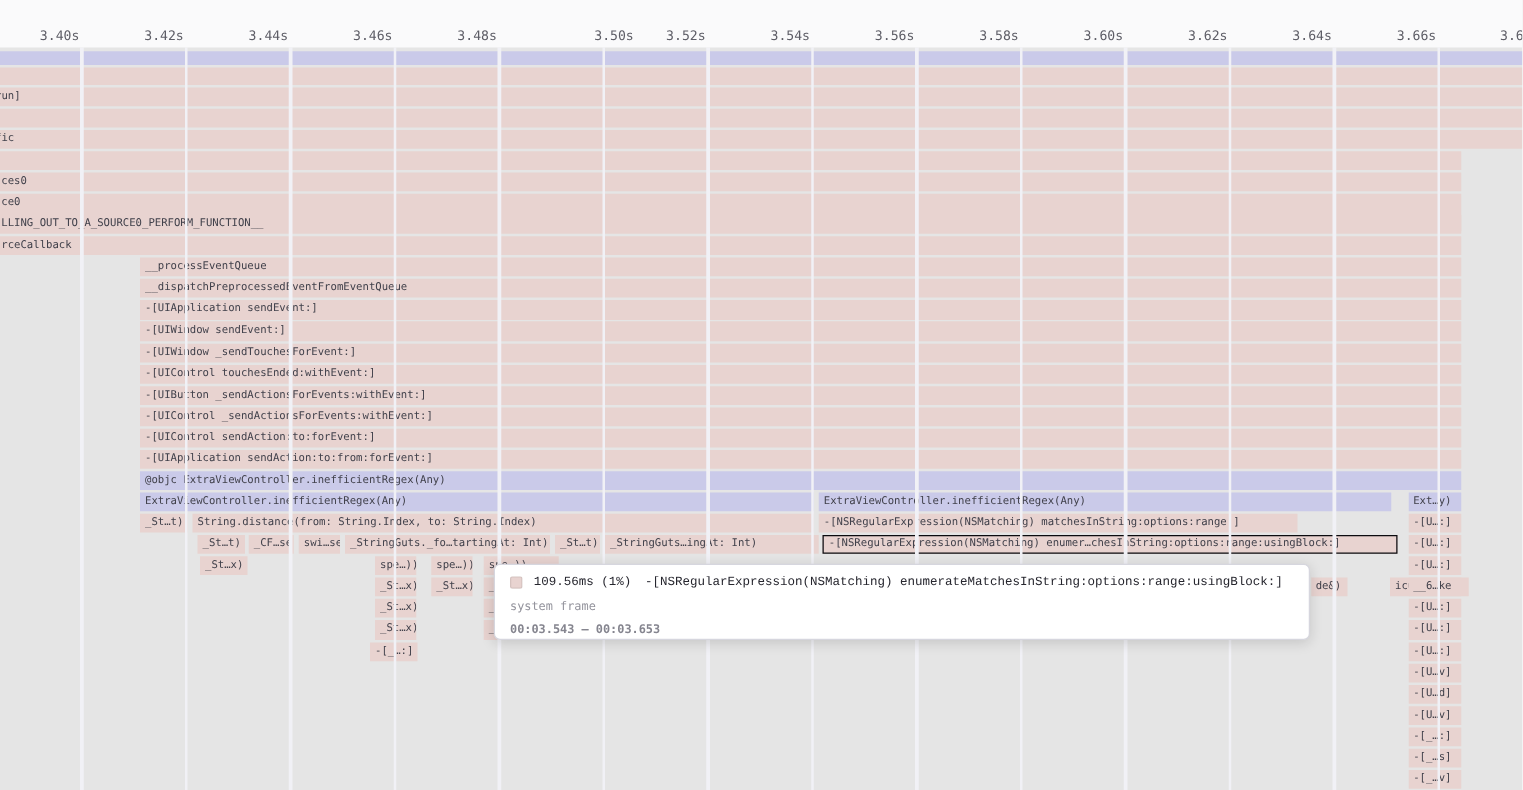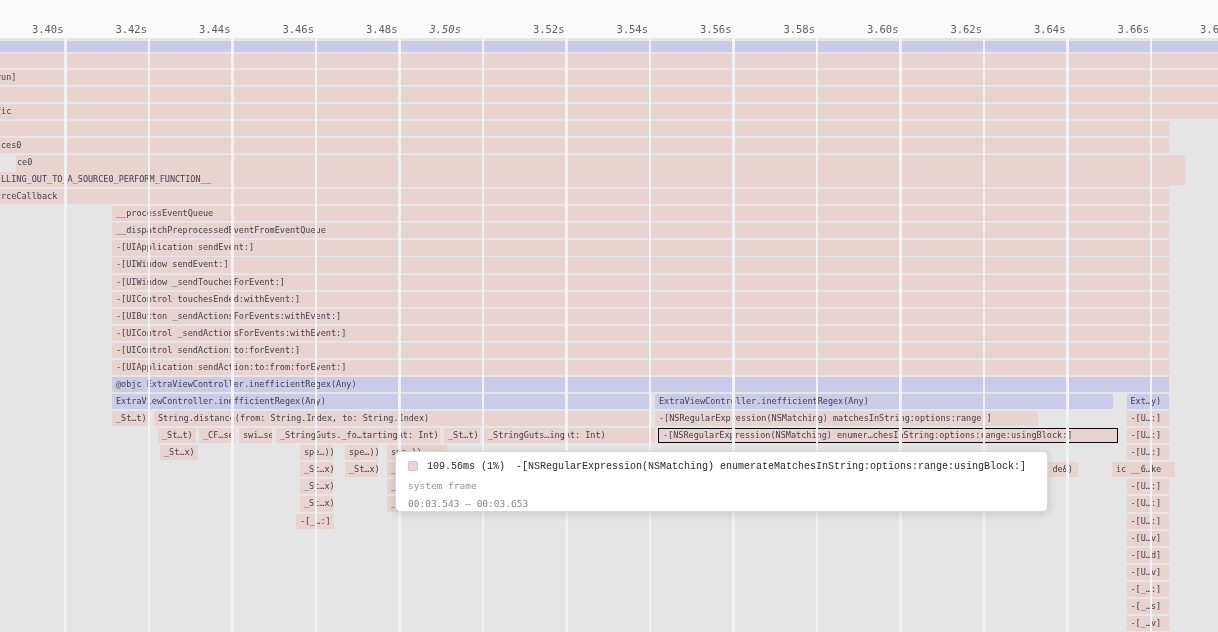--- a/index.html
+++ b/index.html
@@ -40,52 +40,52 @@
     font-size:10px;color:#26262e;white-space:nowrap;overflow:hidden;
     display:flex;align-items:center;font-family:Liberation Mono, monospace;
   }
   #tooltip .swatch{
     display:inline-block;width:10px;height:10px;border-radius:2px;
     margin-right:9px;flex:none;border:1px solid rgba(0,0,0,0.08);box-sizing:border-box;
   }
   #tooltip .tt-duration{margin-right:6px;}
   #tooltip .tt-percent{margin-right:11px;}
   #tooltip .tt-cat{font-size:9.5px;color:#93939c;margin-top:8px;}
-  #tooltip .tt-range{font-size:9.5px;color:#85858f;margin-top:7px;}
+  #tooltip .tt-range{font-size:9.5px;color:#85858f;margin-top:7px;font-weight:bold;}
 </style>
 </head>
 <body>
 
 <div id="stage">
   <div id="ruler">
       <span class="ruler-label" style="right: 1154.5px;">3.40s</span>
       <span class="ruler-label" style="right: 1071px;">3.42s</span>
       <span class="ruler-label" style="right: 987.5px;">3.44s</span>
       <span class="ruler-label" style="right: 904px;">3.46s</span>
       <span class="ruler-label" style="right: 820.5px;">3.48s</span>
-      <span class="ruler-label" style="right: 757px; font-style: italic;">3.50s</span>
+      <span class="ruler-label" style="right: 711px;">3.50s</span>
       <span class="ruler-label" style="right: 653.5px;">3.52s</span>
       <span class="ruler-label" style="right: 570px;">3.54s</span>
       <span class="ruler-label" style="right: 486.5px;">3.56s</span>
       <span class="ruler-label" style="right: 403px;">3.58s</span>
       <span class="ruler-label" style="right: 319.5px;">3.60s</span>
       <span class="ruler-label" style="right: 236px;">3.62s</span>
       <span class="ruler-label" style="right: 152.5px;">3.64s</span>
       <span class="ruler-label" style="right: 69px;">3.66s</span>
       <span class="ruler-label" style="left: 1200px;">3.68s</span>
     </div>
   <div id="bars-layer">
       <div class="bar app" style="left: 0px; top: 40.7px; width: 1218px; height: 11.5px;"></div>
       <div class="bar sys" style="left: 0px; top: 54.2px; width: 1218px; height: 13.5px;"></div>
       <div class="bar sys" style="left: 0px; top: 69.7px; width: 1218px; height: 15.2px;"><span class="bl" style="margin-left: -8px;">run]</span></div>
       <div class="bar sys" style="left: 0px; top: 86.8px; width: 1218px; height: 15.2px;"></div>
       <div class="bar sys" style="left: 0px; top: 103.8px; width: 1218px; height: 15.2px;"><span class="bl" style="margin-left: -8px;">fic</span></div>
       <div class="bar sys" style="left: 0px; top: 120.9px; width: 1169px; height: 15.2px;"></div>
       <div class="bar sys" style="left: 0px; top: 138px; width: 1169px; height: 15.2px;"><span class="bl" style="margin-left: -3px;">ces0</span></div>
-      <div class="bar sys" style="left: 16px; top: 155px; width: 1169px; height: 30px;"><span class="bl" style="margin-left: -3px;">ce0</span></div>
+      <div class="bar sys" style="left: 0px; top: 155px; width: 1169px; height: 30px;"><span class="bl" style="margin-left: -3px;">ce0</span></div>
       <div class="bar sys" style="left: 0px; top: 172.1px; width: 1169px; height: 15.2px;"><span class="bl" style="margin-left: -3px;">LLING_OUT_TO_A_SOURCE0_PERFORM_FUNCTION__</span></div>
       <div class="bar sys" style="left: 0px; top: 189.2px; width: 1169px; height: 15.2px;"><span class="bl" style="margin-left: -3px;">rceCallback</span></div>
       <div class="bar sys" style="left: 112px; top: 206.2px; width: 1057px; height: 15.2px;"><span class="bl">__processEventQueue</span></div>
       <div class="bar sys" style="left: 112px; top: 223.3px; width: 1057px; height: 15.2px;"><span class="bl">__dispatchPreprocessedEventFromEventQueue</span></div>
       <div class="bar sys" style="left: 112px; top: 240.4px; width: 1057px; height: 15.2px;"><span class="bl">-[UIApplication sendEvent:]</span></div>
       <div class="bar sys" style="left: 112px; top: 257.4px; width: 1057px; height: 15.2px;"><span class="bl">-[UIWindow sendEvent:]</span></div>
       <div class="bar sys" style="left: 112px; top: 274.5px; width: 1057px; height: 15.2px;"><span class="bl">-[UIWindow _sendTouchesForEvent:]</span></div>
       <div class="bar sys" style="left: 112px; top: 291.6px; width: 1057px; height: 15.2px;"><span class="bl">-[UIControl touchesEnded:withEvent:]</span></div>
       <div class="bar sys" style="left: 112px; top: 308.6px; width: 1057px; height: 15.2px;"><span class="bl">-[UIButton _sendActionsForEvents:withEvent:]</span></div>
       <div class="bar sys" style="left: 112px; top: 325.7px; width: 1057px; height: 15.2px;"><span class="bl">-[UIControl _sendActionsForEvents:withEvent:]</span></div>

